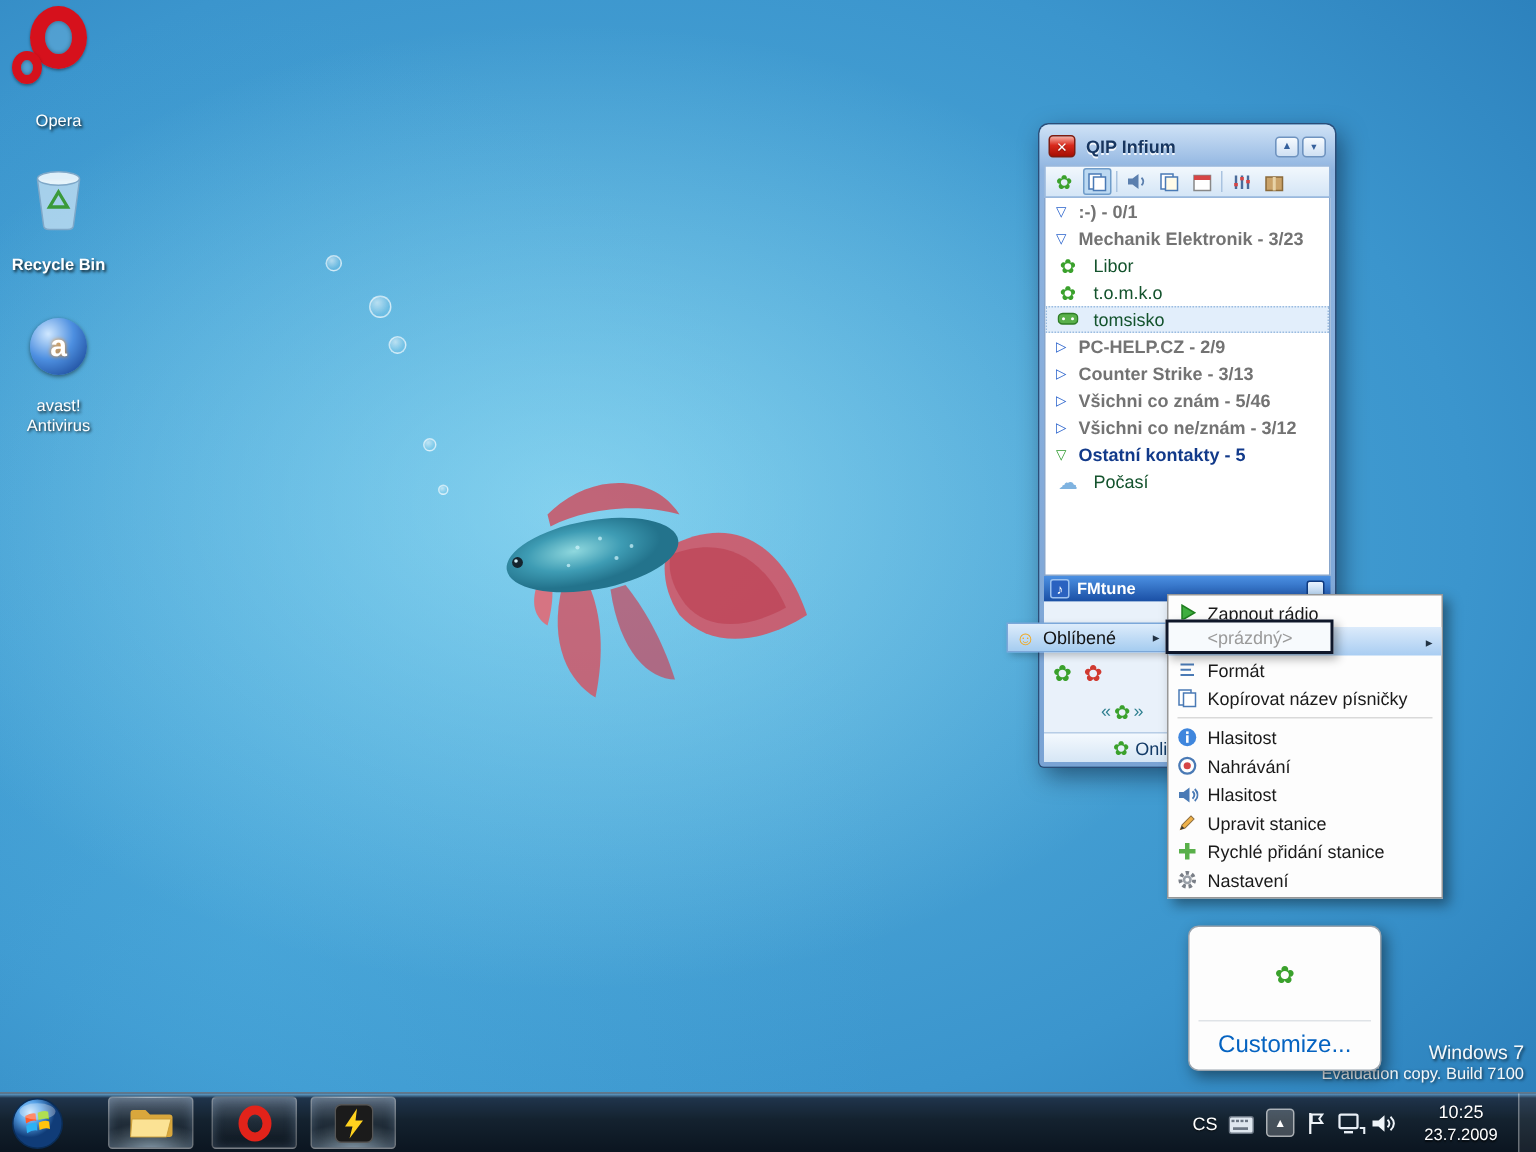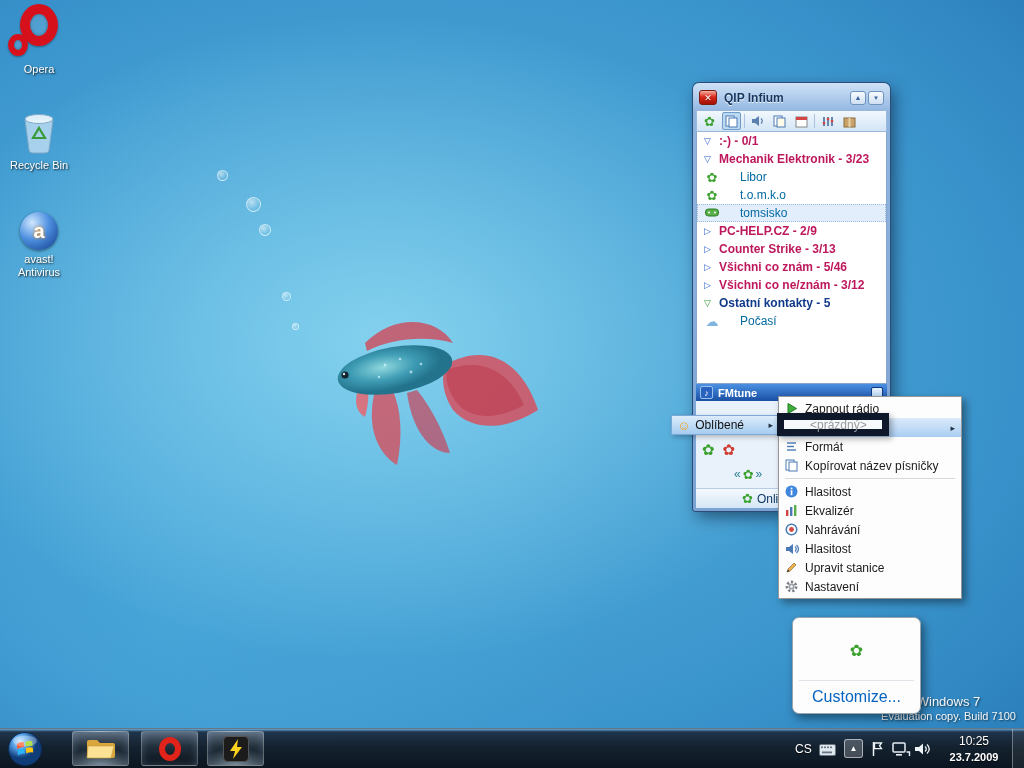--- a/index.html
+++ b/index.html
@@ -9,21 +9,21 @@
     font-family:"Liberation Sans", sans-serif;
     background:
       radial-gradient(ellipse 760px 520px at 37% 44%, rgba(170,235,252,.55), rgba(170,235,252,0) 62%),
       radial-gradient(ellipse 620px 900px at 16% 82%, rgba(90,190,235,.28), rgba(90,190,235,0) 70%),
       radial-gradient(ellipse 1500px 1050px at 40% 46%, #55b1dd 0%, #3b95cd 38%, #1d6cab 70%, #0d4e8c 100%);
   }
   .abs { position:absolute; }
 
   
   .desk-icon { position:absolute; width:78px; text-align:center; cursor:default; }
-  .desk-icon .lbl { margin-top:3px; color:#fff; font-size:11px; line-height:13px;
+  .desk-icon .lbl { margin-top:15px; color:#fff; font-size:11px; line-height:13px;
     text-shadow:1px 1px 2px rgba(0,0,0,.85); }
   .opera-ring { width:38px; height:42px; margin:0 auto; border-radius:50%;
     border:10px solid #d6111c; background:rgba(255,255,255,.12);
     box-shadow:inset 0 0 3px rgba(0,0,0,.4), 0 1px 2px rgba(0,0,0,.4); }
   .opera-ring.small { width:20px; height:22px; border-width:6px; position:absolute; left:8px; top:30px; }
   .avast-ball { width:38px; height:38px; margin:0 auto; border-radius:50%;
     background:radial-gradient(circle at 32% 28%, #cfe7ff, #4d8fe0 45%, #143f8e 95%);
     box-shadow:0 1px 3px rgba(0,0,0,.5); color:#fff; font-weight:bold; font-size:20px;
     display:flex; align-items:center; justify-content:center; text-shadow:0 0 3px #ff8c00; }
 
@@ -53,22 +53,22 @@
   .tbico.pressed { background:#bcd9f2; border:1px solid #6f9cc9; }
   .vsep { width:1px; height:14px; background:#a9c3e0; }
   .flower { font-size:13px; line-height:13px; color:#3aa12c; }
   .flower.red { color:#d03a30; }
 
   .qip-list { height:252px; background:#fff; border:1px solid #88a6cc; border-top:none;
     overflow:hidden; font-size:12px; }
   .crow { height:18px; display:flex; align-items:center; padding-left:7px; white-space:nowrap; }
   .tri { width:15px; font-size:9px; color:#2a63cc; flex:0 0 15px; }
   .tri.green { color:#2f9a2f; }
-  .grp { color:#be185d; font-weight:bold; }
-  .cname { color:#0369a1; margin-left:20px; }
+  .grp { color:#737373; font-weight:bold; }
+  .cname { color:#14532d; margin-left:9px; }
   .crow .cico { width:16px; display:flex; justify-content:center; flex:0 0 16px; }
   .crow.sel-light { background:#e2eefb; outline:1px dotted #9bbce0; outline-offset:-1px; }
   .navy { color:#0f2f8f; font-weight:bold; margin-left:4px; }
   .cal23 { width:15px; height:14px; border:1px solid #b84040; background:#fff; color:#2a63cc;
     font-size:8px; font-weight:bold; display:flex; align-items:center; justify-content:center;
     border-top:4px solid #c94b42; flex:0 0 15px; }
 
   .fmtune { height:17px; display:flex; align-items:center; padding:0 4px;
     background:linear-gradient(#4b90e2,#1a4fa4); color:#fff; font-weight:bold; font-size:11px; }
   .fmtune .nico { width:13px; height:13px; background:#2a62c0; border:1px solid #9cc1ef; border-radius:2px;
@@ -87,21 +87,21 @@
   .menu { position:absolute; left:778px; top:396px; width:184px; z-index:40;
     background:#fdfdfd; border:1px solid #979797; padding:2px 0;
     box-shadow:4px 4px 8px rgba(0,0,0,.4); font-size:12px; color:#1a1a1a; }
   .mi { height:19px; display:flex; align-items:center; padding:0 6px 0 3px; white-space:nowrap; }
   .mi .ic { width:19px; display:flex; justify-content:center; flex:0 0 19px; margin-right:4px; }
   .mi.sel { background:linear-gradient(#dcebfb,#a9cdf2); }
   .mi .sub-arrow { margin-left:auto; font-size:9px; color:#234; }
   .msep { height:1px; background:#d9d9d9; margin:3px 6px; }
 
   .submenu { position:absolute; left:777px; top:413px; width:112px; height:23px; z-index:45;
-    background:#f7fafd; border:7px solid #0f172a; box-shadow:3px 3px 6px rgba(0,0,0,.3);
+    background:#f7fafd; border:2px solid #0f172a; box-shadow:3px 3px 6px rgba(0,0,0,.3);
     display:flex; align-items:center; padding-left:26px; font-size:12px; color:#9a9a9a; }
 
   .fav-frag { position:absolute; left:671px; top:415px; width:108px; height:20px; z-index:30;
     background:linear-gradient(#ddecfb,#a5ccf0); border:1px solid #7ba7d9;
     display:flex; align-items:center; padding:0 5px; font-size:12px; color:#111;
     box-shadow:2px 2px 5px rgba(0,0,0,.25); }
   .fav-frag .smiley { color:#f2a71b; font-size:13px; margin-right:5px; }
   .fav-frag .arr { margin-left:auto; font-size:9px; color:#234; }
 
   
@@ -125,25 +125,25 @@
       radial-gradient(56px 26px at 50% 105%, rgba(215,240,255,.55), rgba(215,240,255,0) 70%),
       linear-gradient(180deg, rgba(255,255,255,.25), rgba(255,255,255,.07) 45%, rgba(0,0,0,.15)); }
   .opera-task { width:22px; height:24px; border-radius:50%; border:6px solid #e2231a; }
   .tray-txt { position:absolute; color:#fff; font-size:12px; text-shadow:0 1px 1px rgba(0,0,0,.7); }
   .chev-btn { position:absolute; left:844px; top:10px; width:19px; height:19px; border-radius:3px;
     border:1px solid rgba(255,255,255,.55); background:rgba(255,255,255,.22); color:#fff; font-size:8px;
     display:flex; align-items:center; justify-content:center; }
   .clock { position:absolute; left:938px; top:5px; width:72px; text-align:center; color:#fff;
     text-shadow:0 1px 1px rgba(0,0,0,.7); }
   .clock .t { font-size:12px; }
-  .clock .d { font-size:11px; margin-top:3px;font-weight:bold; }
+  .clock .d { font-size:11px; margin-top:3px; }
   .showdesk { position:absolute; left:1012px; top:0; width:12px; height:40px;
     border-left:1px solid rgba(255,255,255,.35); background:rgba(255,255,255,.06); }
 
-  .watermark { position:absolute; right:8px; top:694px; text-align:center; color:rgba(255,255,255,.95);
+  .watermark { position:absolute; right:8px; top:694px; text-align:right; color:rgba(255,255,255,.95);
     text-shadow:1px 1px 2px rgba(0,0,0,.6); z-index:5;margin-left:40px; }
   .watermark .w1 { font-size:13px; }
   .watermark .w2 { font-size:11px; margin-top:1px; }
 </style>
 </head>
 <body>
 
 <div>
   <div class="bubble" style="left:217px;top:170px;width:11px;height:11px;"></div>
   <div class="bubble" style="left:246px;top:197px;width:15px;height:15px;"></div>
@@ -177,21 +177,21 @@
 </svg>
 
 <div class="desk-icon" style="left:0px;top:4px;">
   <div style="position:relative;height:56px;">
     <div class="opera-ring"></div>
     <div class="opera-ring small"></div>
   </div>
   <div class="lbl">Opera</div>
 </div>
 
-<div class="desk-icon" style="left:0px;top:110px;">
+<div class="desk-icon" style="left:0px;top:110px;font-weight:bold;">
   <svg width="40" height="46" viewBox="0 0 40 46" style="display:block;margin:0 auto;">
     <path d="M6 10 L10 40 q0 3 4 3 h12 q4 0 4-3 L34 10 Z" fill="rgba(205,228,245,.72)" stroke="#7fa8c8"></path>
     <ellipse cx="20" cy="9" rx="14" ry="4.5" fill="rgba(235,246,252,.92)" stroke="#7fa8c8"></ellipse>
     <path d="M20 18 l6 10 h-12 Z" fill="none" stroke="#3a9a3a" stroke-width="2.2"></path>
   </svg>
   <div class="lbl">Recycle Bin</div>
 </div>
 
 <div class="desk-icon" style="left:0px;top:212px;">
   <div class="avast-ball">
@@ -402,30 +402,20 @@
       <circle cx="6.5" cy="6.5" r="6" fill="#3f86dd"></circle>
       <rect x="5.7" y="5.2" width="1.7" height="5" fill="#fff"></rect>
       <rect x="5.7" y="2.6" width="1.7" height="1.7" fill="#fff"></rect>
         </svg>
       </span>
     <span>Hlasitost</span>
   </div>
   <div class="mi">
     <span class="ic">
         <svg width="13" height="13">
-      <rect x="1" y="6" width="2.4" height="6" fill="#d64545"></rect>
-      <rect x="5" y="3" width="2.4" height="9" fill="#4a7ab5"></rect>
-      <rect x="9" y="1" width="2.4" height="11" fill="#59b04a"></rect>
-        </svg>
-      </span>
-    <span>Ekvalizér</span>
-  </div>
-  <div class="mi">
-    <span class="ic">
-        <svg width="13" height="13">
       <circle cx="6.5" cy="6.5" r="5.3" fill="none" stroke="#4a7ab5" stroke-width="1.5"></circle>
       <circle cx="6.5" cy="6.5" r="2.4" fill="#d64545"></circle>
         </svg>
       </span>
     <span>Nahrávání</span>
   </div>
   <div class="mi">
     <span class="ic">
         <svg width="14" height="12">
       <polygon points="1,4 4,4 8,1 8,11 4,8 1,8" fill="#4a7ab5"></polygon>
@@ -435,20 +425,29 @@
     <span>Hlasitost</span>
   </div>
   <div class="mi">
     <span class="ic">
         <svg width="13" height="13">
       <polygon points="2,11 3,8 9,2 11,4 5,10" fill="#f0b24a" stroke="#8a6a3a" stroke-width="0.7"></polygon>
       <polygon points="2,11 3,8.6 4.6,10.2" fill="#333"></polygon>
         </svg>
       </span>
     <span>Upravit stanice</span>
+  </div>
+  <div class="mi">
+    <span class="ic">
+        <svg width="13" height="13">
+      <rect x="5" y="1" width="3" height="11" fill="#59b04a"></rect>
+      <rect x="1" y="5" width="11" height="3" fill="#59b04a"></rect>
+        </svg>
+      </span>
+    <span>Rychlé přidání stanice</span>
   </div>
   <div class="mi">
     <span class="ic">
         <svg width="13" height="13">
       <circle cx="6.5" cy="6.5" r="4.6" fill="none" stroke="#7a7f87" stroke-width="2.6" stroke-dasharray="2.2 1.9"></circle>
       <circle cx="6.5" cy="6.5" r="3" fill="#9aa0a8"></circle>
       <circle cx="6.5" cy="6.5" r="1.3" fill="#fff"></circle>
         </svg>
       </span>
     <span>Nastavení</span>

